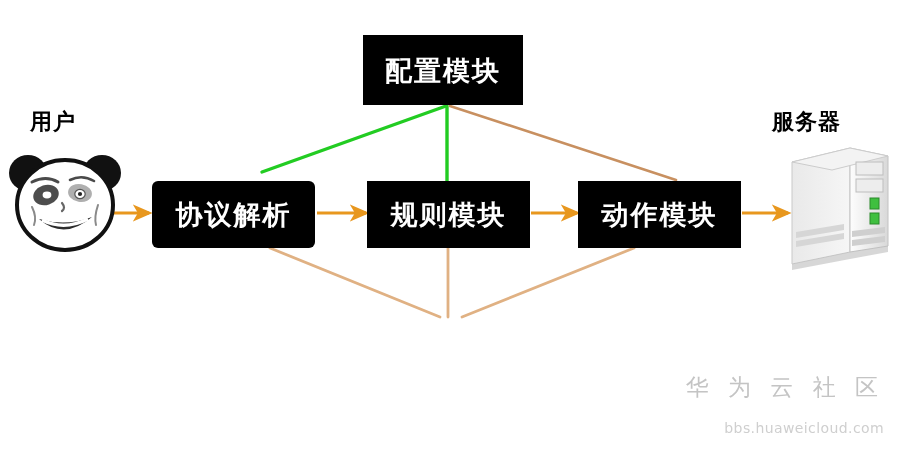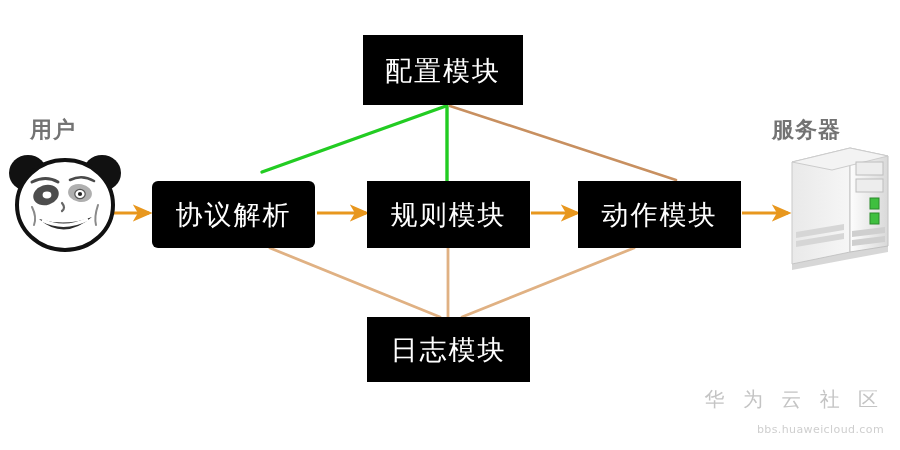--- a/index.html
+++ b/index.html
@@ -24,58 +24,57 @@
     height: 450px;
     pointer-events: none;
   }
   .node {
     position: absolute;
     background: #000000;
     color: #ffffff;
     display: flex;
     align-items: center;
     justify-content: center;
-    font-weight: normal;
+    font-weight: bold;
     letter-spacing: 2px;
     box-sizing: border-box;
   }
   .node-label {
     font-size: 27px;
     line-height: 1;
     white-space: nowrap;
   }
   .endpoint-label {
     position: absolute;
-    color: #737373;
+    color: #000000;
     font-weight: bold;
     font-size: 22px;
     letter-spacing: 1px;
     white-space: nowrap;
-    margin-top: 8px;
   }
   .actor {
     position: absolute;
   }
   .watermark {
     position: absolute;
     text-align: right;
     color: #c8c8c8;
     user-select: none;
   }
   .watermark-main {
-    font-size: 20px;
+    font-size: 23px;
     letter-spacing: 6px;
     color: #c4c4c4;
     line-height: 1.2;
   }
   .watermark-sub {
-    font-size: 11px;
+    font-size: 14px;
     letter-spacing: 0.4px;
     color: #cfcfcf;
-    margin-top: 12px;
+    margin-top: 18px;
   }
 </style>
 </head>
 <body>
 
 <div id="canvas">
 
   <svg id="edges" viewBox="0 0 900 450" xmlns="http://www.w3.org/2000/svg">
     <defs>
       <marker id="arrowOrange" viewBox="0 0 10 10" refX="8.2" refY="5" markerWidth="6.2" markerHeight="6.2" orient="auto-start-reverse">
@@ -179,22 +178,19 @@
   </div>
 
   <div class="node" style="left:367px; top:181px; width:163px; height:67px;">
     <span class="node-label">规则模块</span>
   </div>
 
   <div class="node" style="left:578px; top:181px; width:163px; height:67px;">
     <span class="node-label">动作模块</span>
   </div>
 
-  <div class="node" style="left:367px; top:317px; width:163px; height:65px;">
-    <span class="node-label">日志模块</span>
-  </div>
 
   <div class="watermark" style="right:16px; bottom:14px;">
     <div class="watermark-main">华 为 云 社 区</div>
     <div class="watermark-sub">bbs.huaweicloud.com</div>
   </div>
 
 </div>
 
 </body></html>

